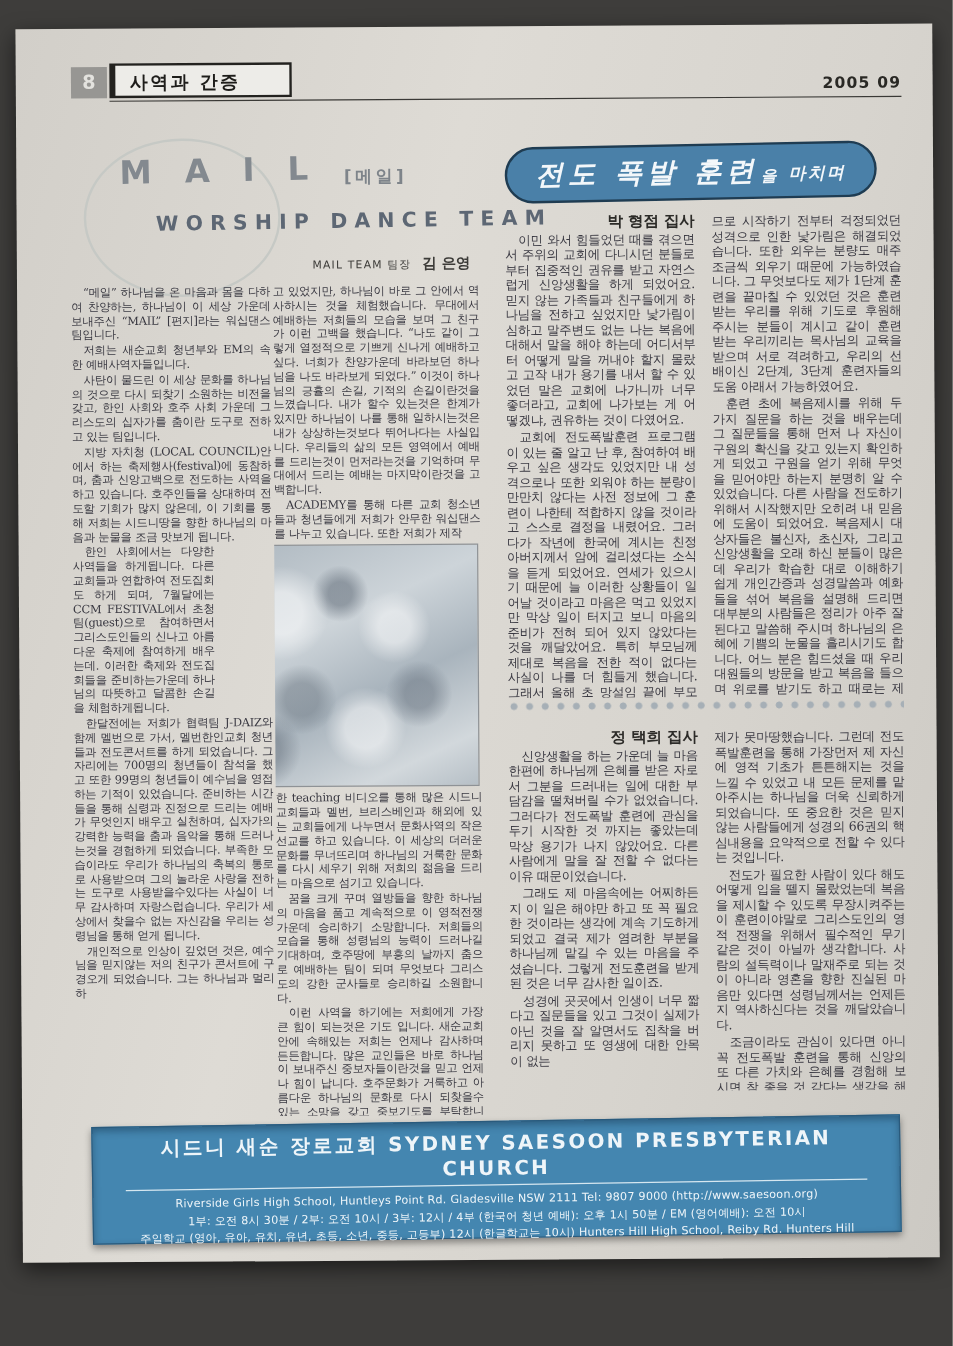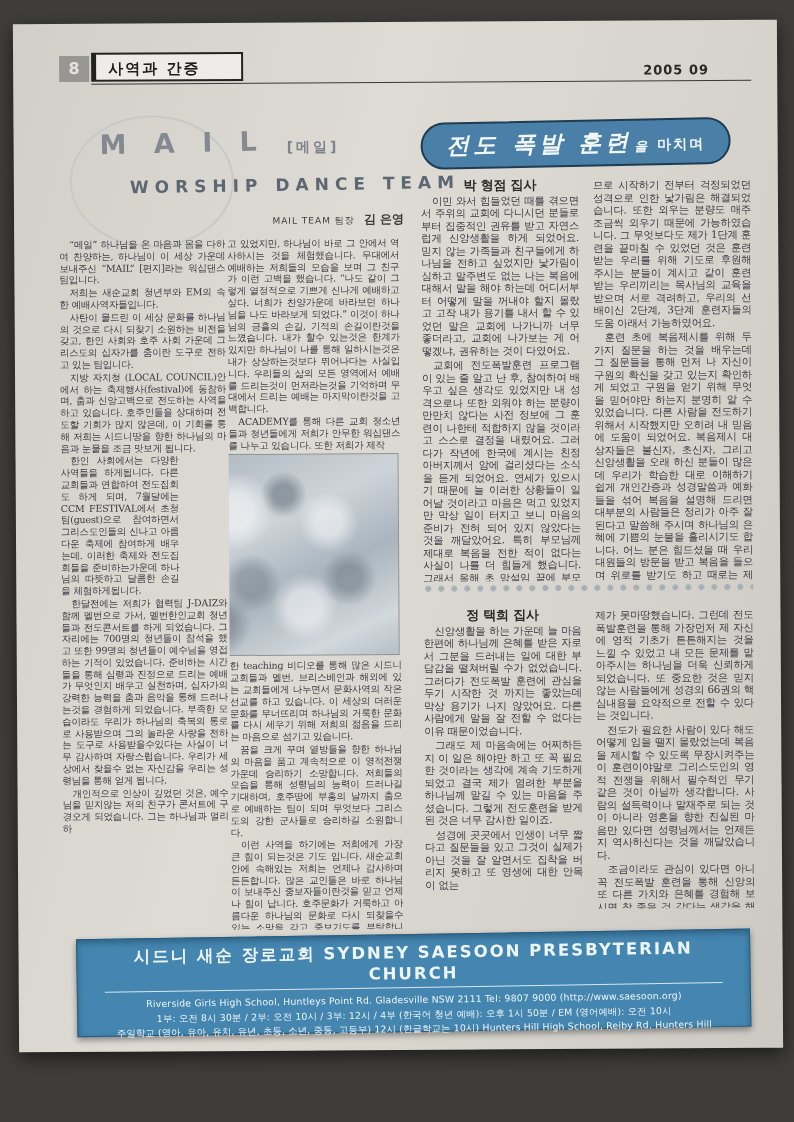--- a/index.html
+++ b/index.html
@@ -9,32 +9,32 @@
          background:linear-gradient(105deg,#d2cfc9 0%,#dedbd5 38%,#d7d4ce 70%,#ccc9c3 100%);
          transform:rotate(-0.35deg);box-shadow:0 6px 18px rgba(0,0,0,.55);}
   
   .hdr-num{position:absolute;left:46px;top:32px;width:30px;height:26px;background:#979693;
            color:#e3e2de;font-weight:bold;font-size:16px;text-align:center;line-height:26px;}
   .hdr-box{position:absolute;left:78px;top:29px;width:152px;height:29px;background:#edece8;
            border:2px solid #23221f;border-left:5px solid #23221f;
            font-size:15px;font-weight:bold;color:#1e1d1a;letter-spacing:2px;
            line-height:29px;padding-left:12px;box-sizing:border-box;}
   .hdr-rule{position:absolute;left:78px;top:60px;width:660px;height:0;border-top:1.6px solid #3a3936;}
-  .hdr-issue{position:absolute;left:630px;top:42px;width:108px;text-align:left;
+  .hdr-issue{position:absolute;left:630px;top:42px;width:108px;text-align:right;
              font-size:13px;font-weight:bold;color:#2a2925;letter-spacing:1px;}
   
   .logo-circle{position:absolute;left:56px;top:92px;width:160px;height:128px;border:2px solid #c6c9c5;
                border-radius:50%;}
   .logo-main{position:absolute;left:86px;top:104px;font-size:27px;font-weight:bold;color:#83898f;
              letter-spacing:9px;transform:rotate(-1deg);}
   .logo-bracket{position:absolute;left:262px;top:116px;font-size:14px;font-weight:bold;color:#7e848a;
                 letter-spacing:3px;margin-left:11px;}
   .logo-sub{position:absolute;left:116px;top:152px;font-size:17px;font-weight:bold;color:#5d6774;
             letter-spacing:6px;transform:rotate(-0.6deg);}
-  .byline{position:absolute;left:240px;top:186px;width:150px;text-align:right;color:#3c3b38;}
+  .byline{position:absolute;left:228px;top:186px;width:150px;text-align:right;color:#3c3b38;}
   .byline .team{font-size:9px;letter-spacing:1px;}
   .byline .name{font-size:12px;font-weight:bold;margin-left:4px;}
   
   .col{position:absolute;overflow:hidden;text-align:justify;color:#393841;
        font-family:"DejaVu Serif","Liberation Serif",serif;}
   .col p{margin:0 0 1px 0;text-indent:10px;letter-spacing:-0.2px;}
   .col p.cont{text-indent:0;}
   .mail-col{font-size:9.5px;line-height:11.8px;}
   .mail-col-1{left:45px;top:215px;width:166px;height:692px;}
   .mail-col-2{left:213px;top:215px;width:172px;height:692px;}
@@ -49,29 +49,29 @@
       radial-gradient(circle at 54% 76%, rgba(255,255,255,.5) 9%, rgba(255,255,255,0) 18%),
       radial-gradient(circle at 12% 85%, rgba(90,100,112,.4) 6%, rgba(0,0,0,0) 13%),
       linear-gradient(155deg,#aeb8c0 0%,#cdd4d9 35%,#a9b4bd 60%,#d2d8dc 85%,#b6bfc6 100%);}
   
   .evan-title{position:absolute;left:407px;top:99px;width:310px;height:47px;background:#4a80a8;
               border:2.5px solid #1f3c52;border-radius:26px;box-sizing:border-box;
               display:flex;align-items:center;justify-content:center;transform:rotate(-0.8deg);
               color:#f3f7fa;white-space:nowrap;}
   .evan-title .t-main{font-size:23px;font-weight:bold;font-style:italic;letter-spacing:4px;}
   .evan-title .t-part{font-size:13px;font-weight:bold;font-style:italic;margin:8px 0 0 2px;}
-  .evan-title .t-tail{font-size:14px;font-weight:bold;margin:6px 0 0 10px;letter-spacing:2px;}
+  .evan-title .t-tail{font-size:14px;font-weight:bold;font-style:italic;margin:6px 0 0 10px;letter-spacing:2px;}
   .section{position:absolute;display:grid;grid-template-columns:158px 158px;column-gap:14px;overflow:hidden;}
   .sec-1{left:407px;top:158px;width:330px;height:402px;}
   .sec-2{left:407px;top:588px;width:330px;height:300px;}
   .evan-col{font-size:10.4px;line-height:12.5px;text-align:justify;color:#3a3942;overflow:hidden;
             font-family:"DejaVu Serif","Liberation Serif",serif;}
   .evan-col p{margin:0 0 2px 0;text-indent:11px;letter-spacing:-0.2px;}
   .evan-col p.cont{text-indent:0;}
-  .author{text-align:center;font-weight:bold;font-size:13px;letter-spacing:3px;color:#2c2b28;
+  .author{text-align:right;font-weight:bold;font-size:13px;letter-spacing:3px;color:#2c2b28;
           margin:4px 0 12px 0;text-indent:0 !important;}
   .dots{position:absolute;left:407px;top:562px;width:330px;height:10px;
         background-image:radial-gradient(circle at 5px 5px,#a6afb6 2.6px,rgba(0,0,0,0) 3.2px);
         background-size:13px 10px;background-repeat:repeat-x;}
   
   .footer{position:absolute;left:58px;top:912px;width:674px;height:98px;background:#4486b0;
           border:1px solid #2a5a7c;box-sizing:border-box;transform:rotate(-0.55deg);
           color:#eef5f9;text-align:center;padding:7px 14px 0 14px;
           box-shadow:inset 0 3px 6px rgba(10,30,50,.35),0 3px 6px rgba(0,0,0,.4);}
   .footer .f-title{font-size:16.5px;font-weight:bold;letter-spacing:2px;}

